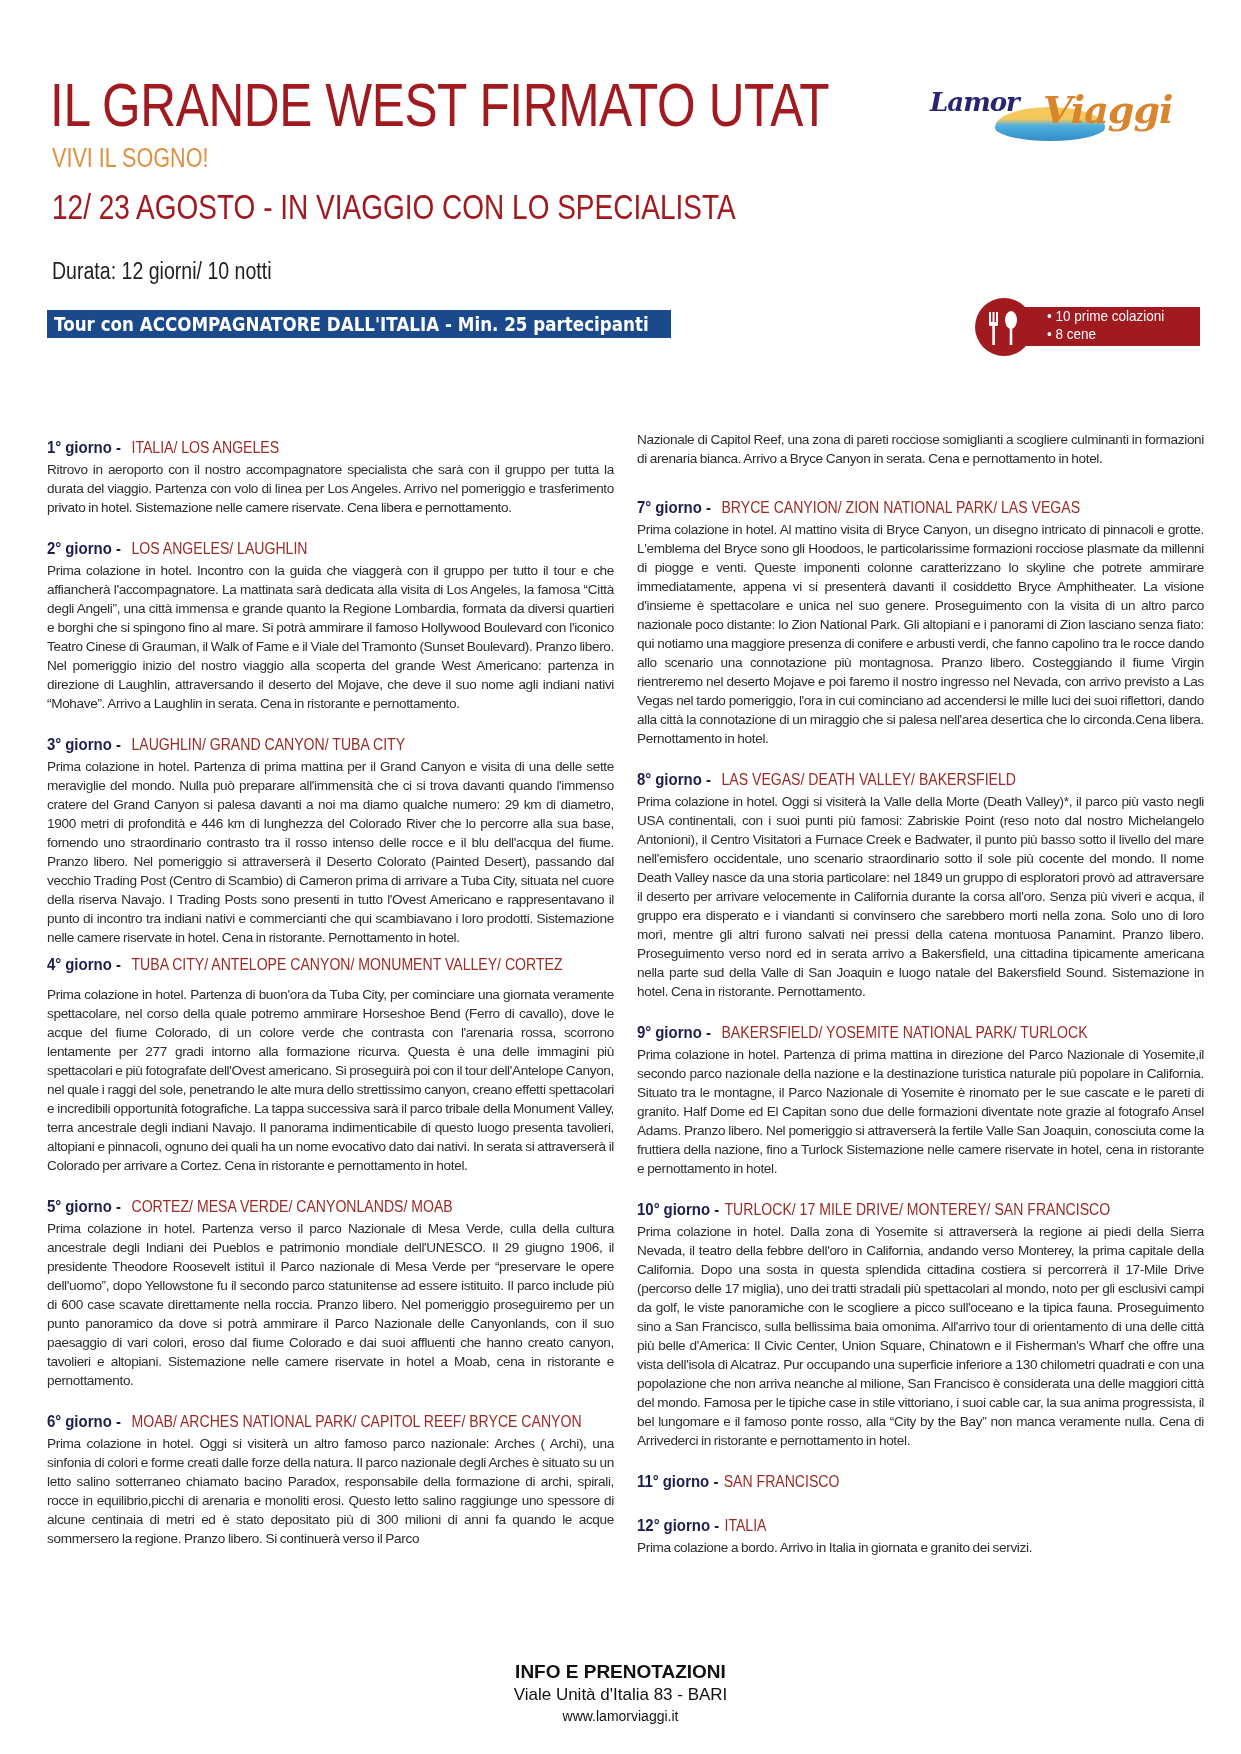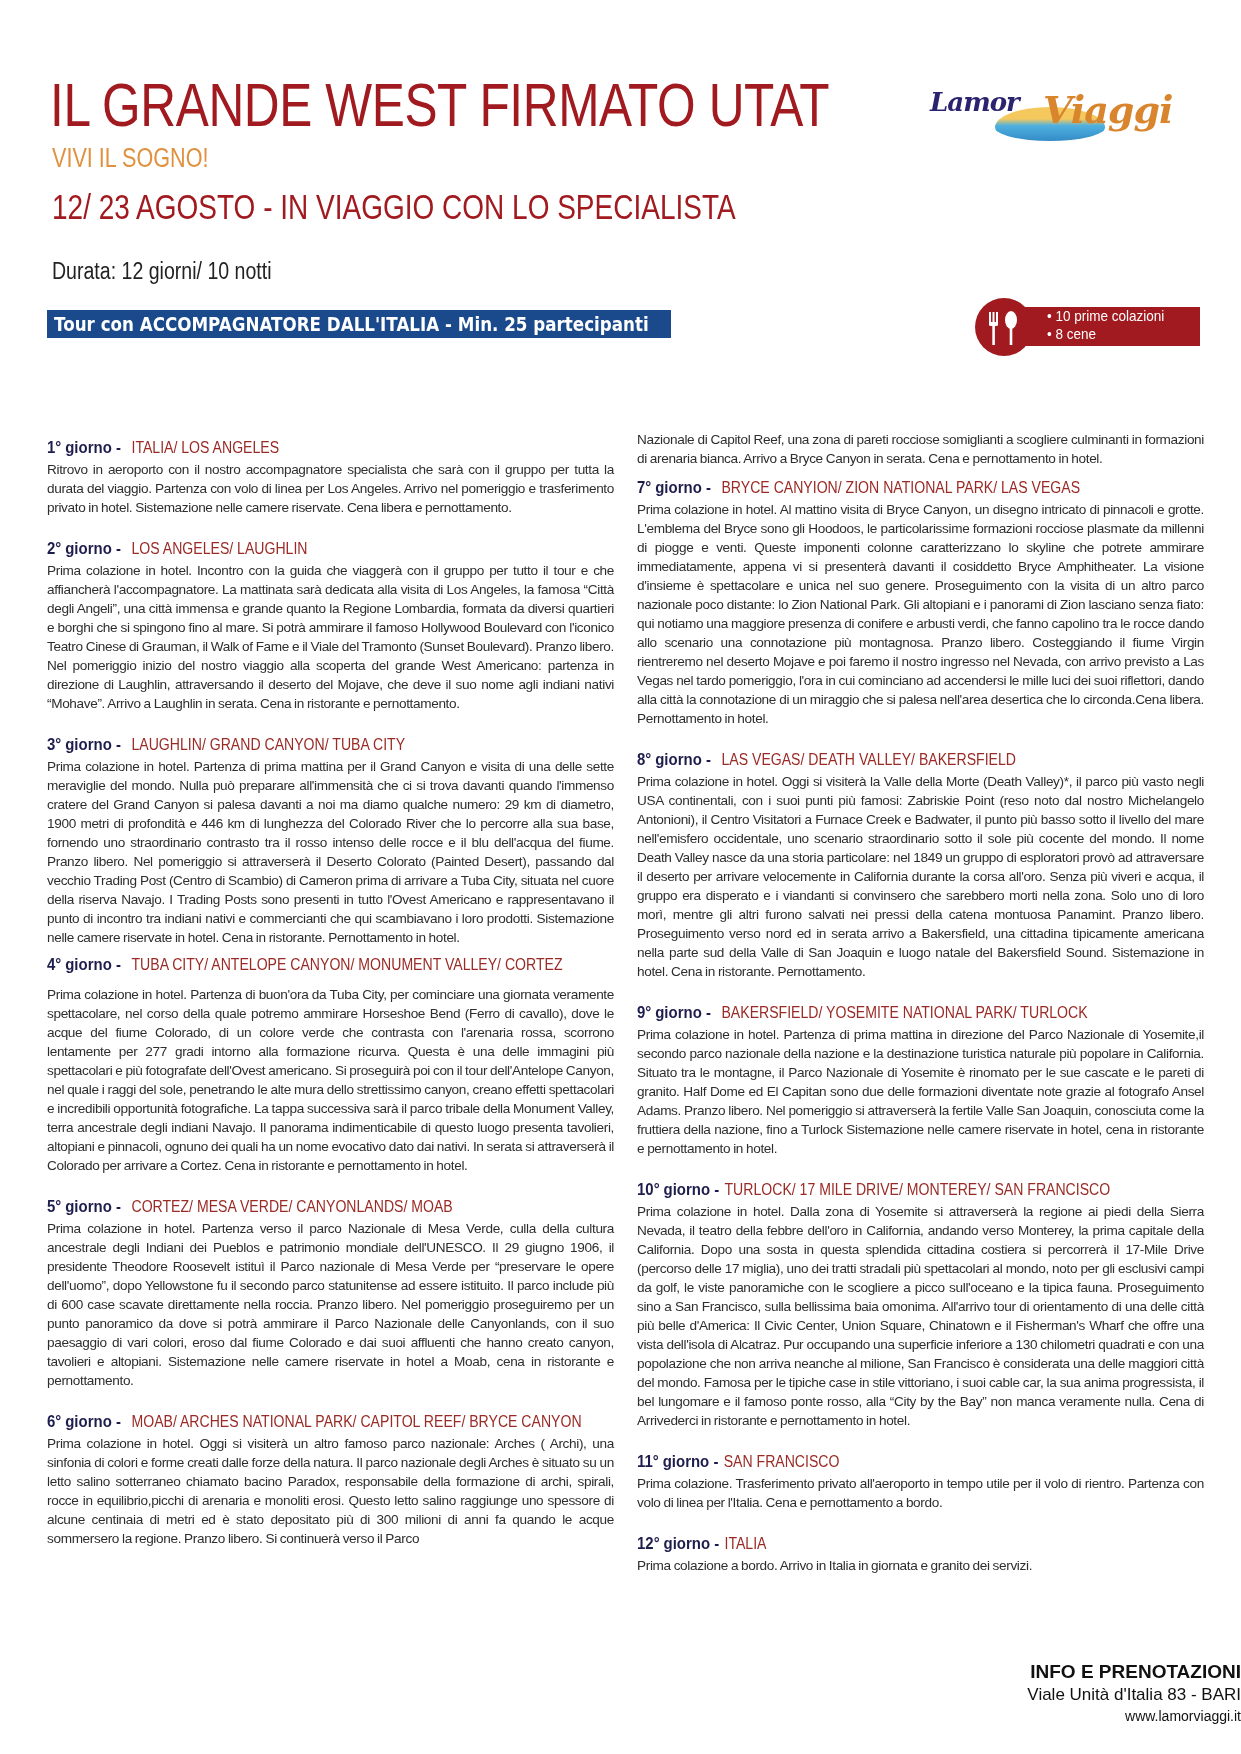--- a/index.html
+++ b/index.html
@@ -88,24 +88,24 @@
     transform: scaleX(0.88); transform-origin: left top;
   }
   .day-num { font-size: 16px; color: #1d1d4d; }
   .day-num b { font-weight: bold; font-size: 17px; }
   .day-route { font-size: 16px; color: #9a2a25; margin-left: 12px; }
   .day-text {
     font-family: "Liberation Sans", sans-serif; font-size: 13.6px; line-height: 19px;
     color: #2e2e2e; text-align: justify; margin: 0;
     letter-spacing: -0.35px; word-spacing: -0.5px;
   }
-  .day-cont { margin-bottom: 10px; }
+  .day-cont { margin-bottom: 30px; }
 
   .footer {
-    position: absolute; left: 0; width: 1241px; top: 1660px; text-align: right;
+    position: absolute; left: 0; width: 1241px; top: 1660px; text-align: center;
     font-family: "Liberation Sans", sans-serif; color: #111;
   }
   .footer-title { font-size: 19px; font-weight: bold; line-height: 24px; }
   .footer-addr { font-size: 17px; line-height: 22px; }
   .footer-web { font-size: 14px; line-height: 20px; }
 </style>
 </head>
 <body>
 
 <h1 class="title">IL GRANDE WEST FIRMATO UTAT</h1>
@@ -180,21 +180,20 @@
   <div class="day">
     <div class="day-head"><span class="day-num"><b>9°</b> <b>giorno -</b></span><span class="day-route">BAKERSFIELD/ YOSEMITE NATIONAL PARK/ TURLOCK</span></div>
     <p class="day-text">Prima colazione in hotel. Partenza di prima mattina in direzione del Parco Nazionale di Yosemite,il secondo parco nazionale della nazione e la destinazione turistica naturale più popolare in California.  Situato tra le montagne, il Parco Nazionale di Yosemite è rinomato per le sue cascate e le pareti di granito. Half Dome ed El Capitan sono due delle formazioni diventate note grazie al fotografo Ansel Adams.  Pranzo libero. Nel pomeriggio si attraverserà la fertile Valle San Joaquin, conosciuta come la fruttiera della nazione, fino a Turlock Sistemazione nelle camere riservate in hotel, cena in ristorante e pernottamento in hotel.</p>
   </div>
   <div class="day">
     <div class="day-head"><span class="day-num"><b>10°</b> <b>giorno -</b></span><span class="day-route" style="margin-left:6px">TURLOCK/ 17 MILE DRIVE/ MONTEREY/ SAN FRANCISCO</span></div>
     <p class="day-text">Prima colazione in hotel. Dalla zona di Yosemite si attraverserà la regione ai piedi della Sierra Nevada, il teatro della febbre dell'oro in California, andando verso Monterey, la prima capitale della California. Dopo una sosta in questa splendida cittadina costiera si percorrerà il 17-Mile Drive (percorso delle 17 miglia), uno dei tratti stradali più spettacolari al mondo, noto per gli esclusivi campi da golf, le viste panoramiche con le scogliere a picco sull'oceano e la tipica fauna. Proseguimento sino a San Francisco, sulla bellissima baia omonima. All'arrivo tour di orientamento di una delle città più belle d'America: Il Civic Center, Union Square, Chinatown e il Fisherman's Wharf che offre una vista dell'isola di Alcatraz. Pur occupando una superficie inferiore a 130 chilometri quadrati e con una popolazione che non arriva neanche al milione, San Francisco è considerata una delle maggiori città del mondo. Famosa per le tipiche case in stile vittoriano, i suoi cable car, la sua anima progressista, il bel lungomare e il famoso ponte rosso, alla “City by the Bay” non manca veramente nulla. Cena di Arrivederci in ristorante e pernottamento in hotel.</p>
   </div>
   <div class="day">
     <div class="day-head"><span class="day-num"><b>11°</b> <b>giorno -</b></span><span class="day-route" style="margin-left:6px">SAN FRANCISCO</span></div>
-    <p class="day-text">Prima colazione. Trasferimento privato all'aeroporto in tempo utile per il volo di rientro. Partenza con volo di linea per l'Italia. Cena e pernottamento a bordo.</p>
   </div>
   <div class="day">
     <div class="day-head"><span class="day-num"><b>12°</b> <b>giorno -</b></span><span class="day-route" style="margin-left:6px">ITALIA</span></div>
     <p class="day-text">Prima colazione a bordo. Arrivo in Italia in giornata e granito dei servizi.</p>
   </div>
 </div>
 
 <div class="footer">
   <div class="footer-title">INFO E PRENOTAZIONI</div>
   <div class="footer-addr">Viale Unità d'Italia 83 - BARI</div>

